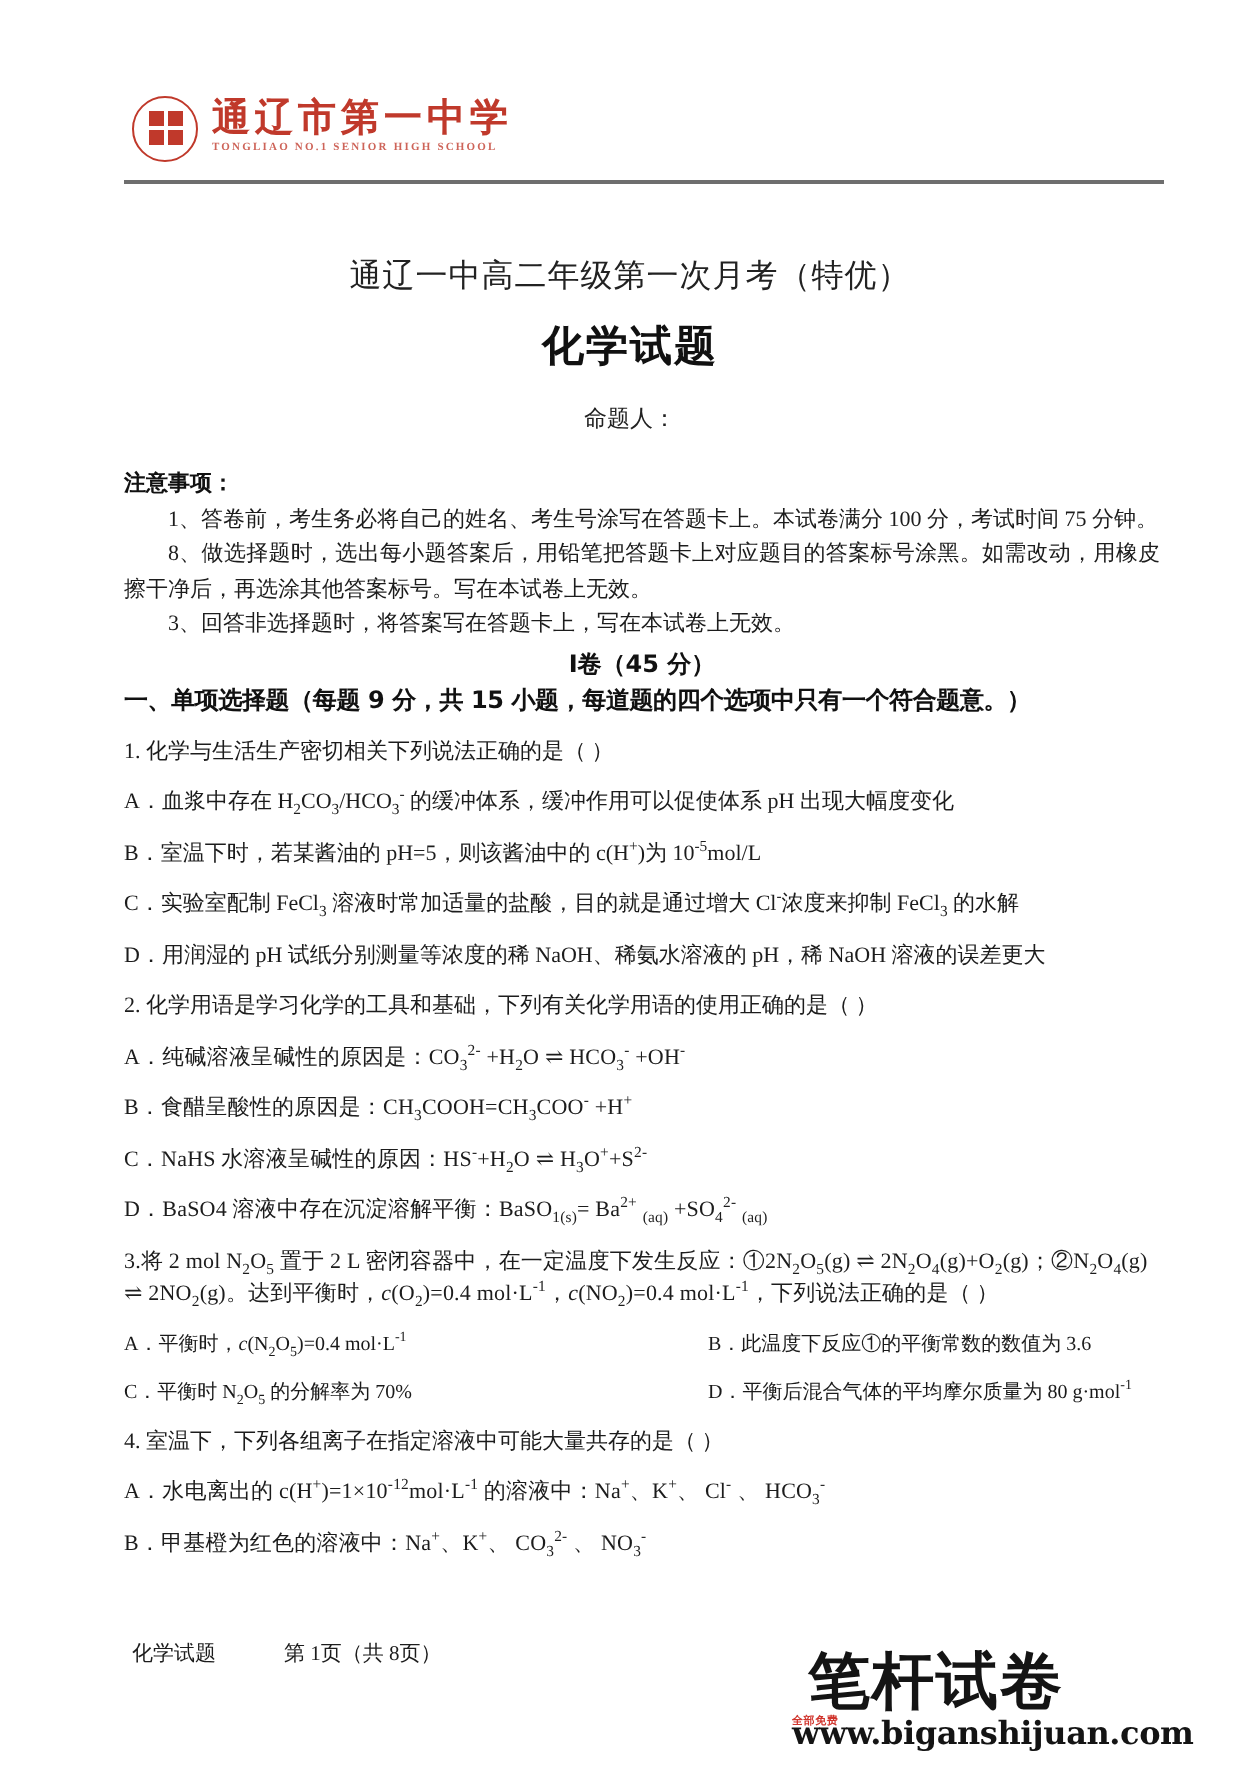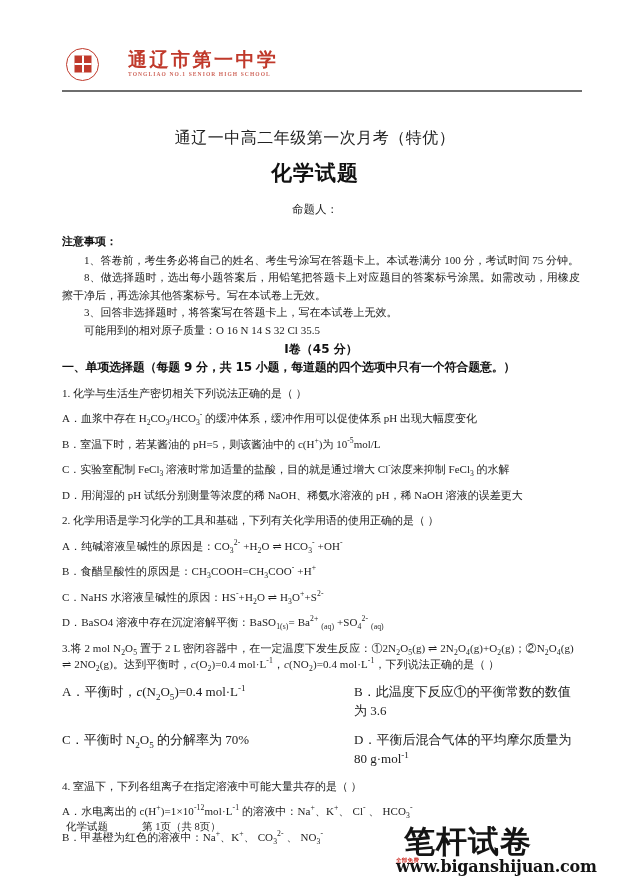--- a/index.html
+++ b/index.html
@@ -60,21 +60,20 @@
     width: 17px; height: 17px;
     background:
       linear-gradient(to right, transparent 43%, #ffffff 43%, #ffffff 57%, transparent 57%),
       linear-gradient(to bottom, transparent 43%, #ffffff 43%, #ffffff 57%, transparent 57%);
   }
   .school-block {
     display: flex;
     flex-direction: column;
     justify-content: center;
     line-height: 1;
-    margin-left: 22px;
   }
   .school-cn {
     font-family: "DejaVu Serif", "Liberation Serif", serif;
     font-size: 19px;
     font-weight: 700;
     color: #c0392b;
     letter-spacing: 2.5px;
     white-space: nowrap;
   }
   .school-en {
@@ -177,21 +176,21 @@
   .opt {
     font-size: 11px;
     line-height: 1.5;
     margin: 9px 0 0 0;
     padding-left: 0;
     color: #1c1c1c;
   }
   .opt-2col {
     display: flex;
     margin: 9px 0 0 0;
-    font-size: 13px;
+    font-size: 10px;
     line-height: 1.5;
   }
   .opt-2col > span:first-child { width: 292px; flex: 0 0 292px; }
 
   sub, sup {
     font-size: 70%;
     line-height: 0;
   }
   .eq { letter-spacing: .1px; }
   .ital { font-style: italic; }
@@ -263,21 +262,20 @@
   <div class="doc-title">通辽一中高二年级第一次月考（特优）</div>
   <div class="doc-subject">化学试题</div>
   <div class="author-line">命题人：</div>
 
   <div class="content">
 
     <div class="notice-head">注意事项：</div>
     <p class="p indent">1、答卷前，考生务必将自己的姓名、考生号涂写在答题卡上。本试卷满分 100 分，考试时间 75 分钟。</p>
     <p class="p indent">8、做选择题时，选出每小题答案后，用铅笔把答题卡上对应题目的答案标号涂黑。如需改动，用橡皮擦干净后，再选涂其他答案标号。写在本试卷上无效。</p>
     <p class="p indent">3、回答非选择题时，将答案写在答题卡上，写在本试卷上无效。</p>
-    <p class="p hang">可能用到的相对原子质量：O 16   N 14   S 32   Cl 35.5</p>
 
     <div class="roll-head">I卷（45 分）</div>
     <div class="section-head">一、单项选择题（每题 9 分，共 15 小题，每道题的四个选项中只有一个符合题意。）</div>
 
     <p class="q"><span>1.</span> <span>化学与生活生产密切相关下列说法正确的是（      ）</span></p>
     <p class="opt">A．血浆中存在 H<sub>2</sub>CO<sub>3</sub>/HCO<sub>3</sub><sup>-</sup> 的缓冲体系，缓冲作用可以促使体系 pH 出现大幅度变化</p>
     <p class="opt">B．室温下时，若某酱油的 pH=5，则该酱油中的 c(H<sup>+</sup>)为 10<sup>-5</sup>mol/L</p>
     <p class="opt">C．实验室配制 FeCl<sub>3</sub> 溶液时常加适量的盐酸，目的就是通过增大 Cl<sup>-</sup>浓度来抑制 FeCl<sub>3</sub> 的水解</p>
     <p class="opt">D．用润湿的 pH 试纸分别测量等浓度的稀 NaOH、稀氨水溶液的 pH，稀 NaOH 溶液的误差更大</p>
 

